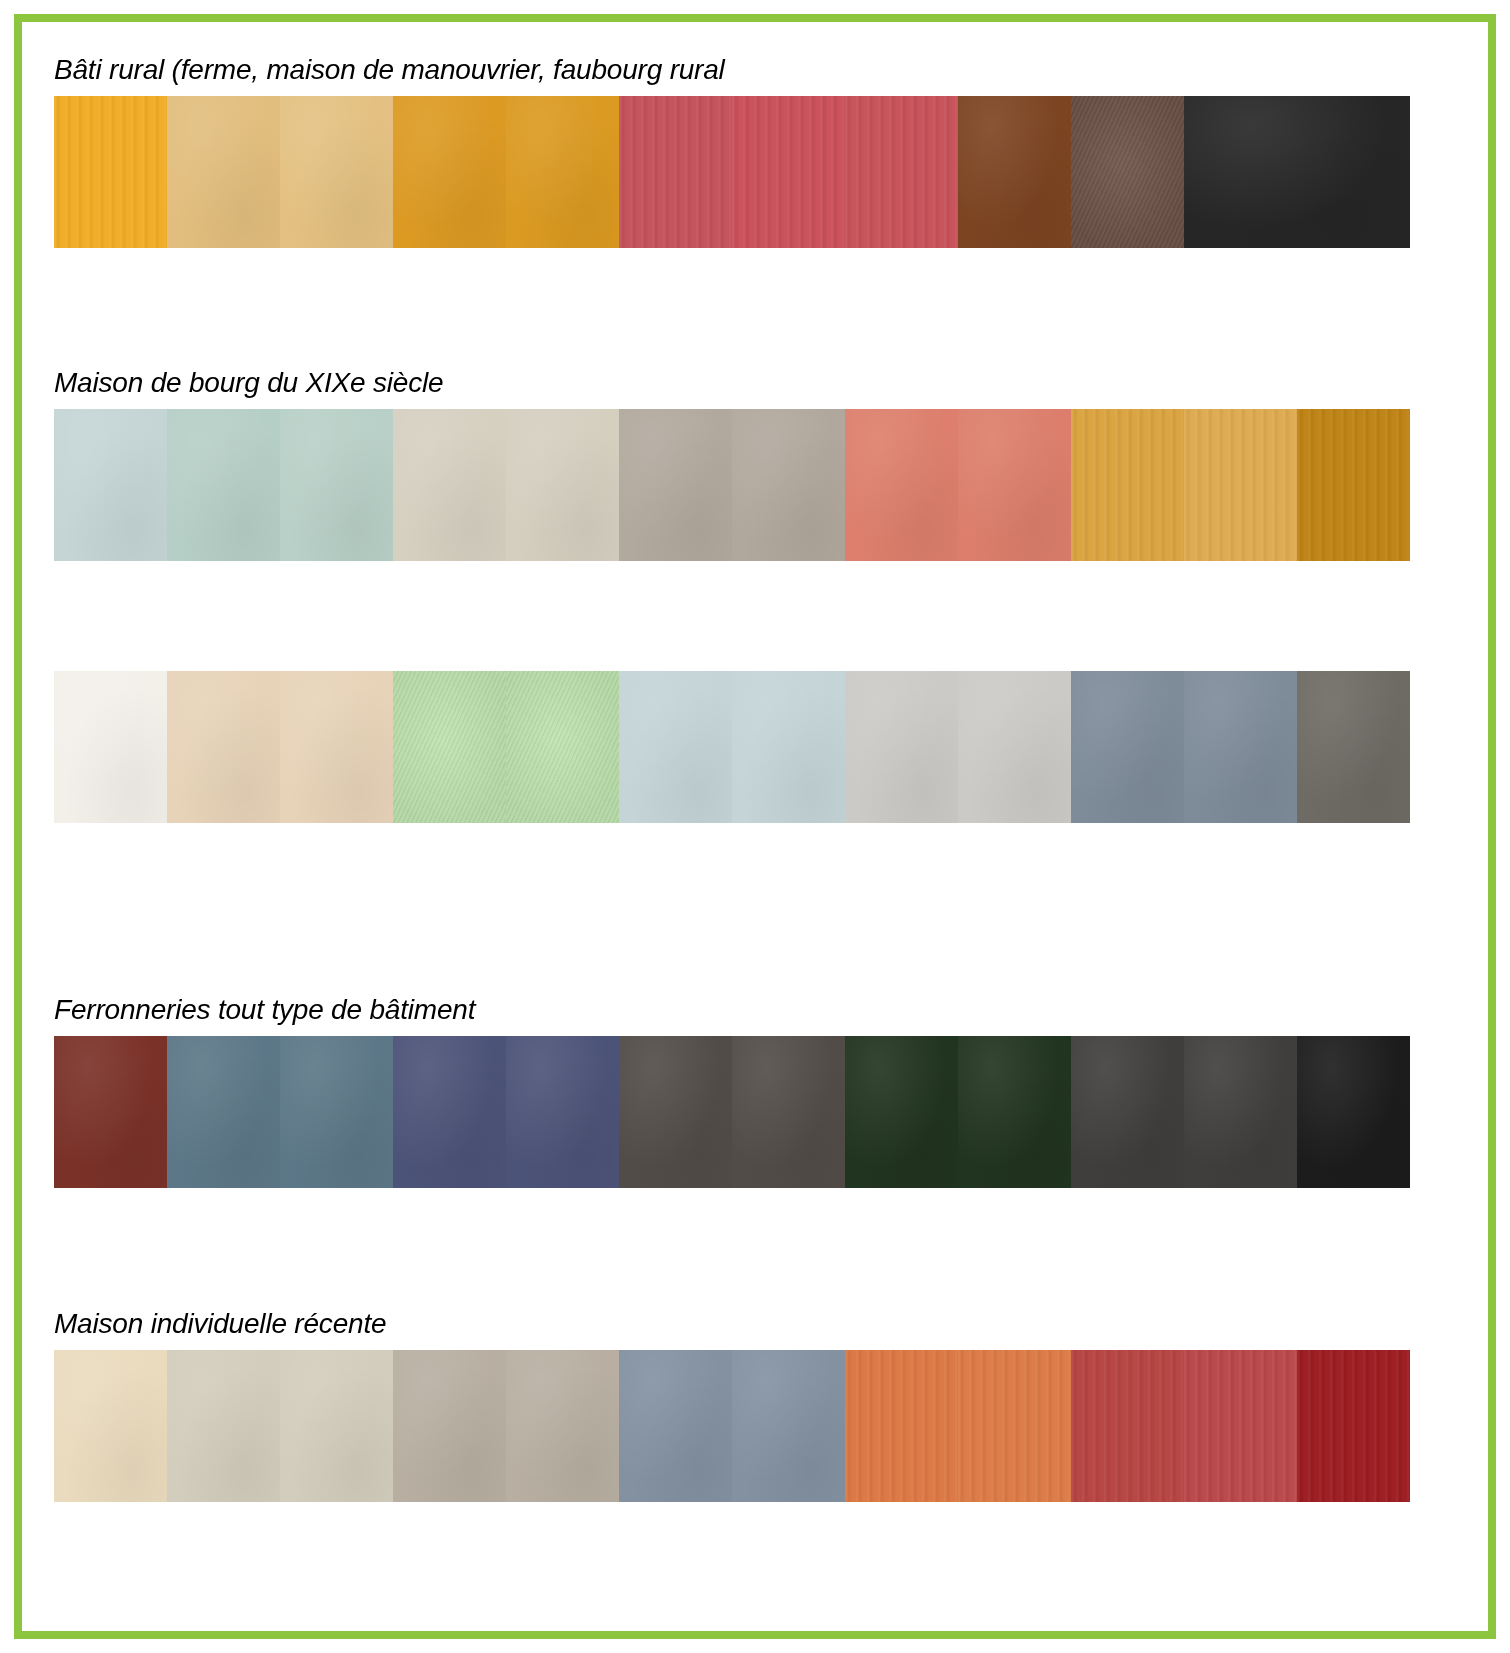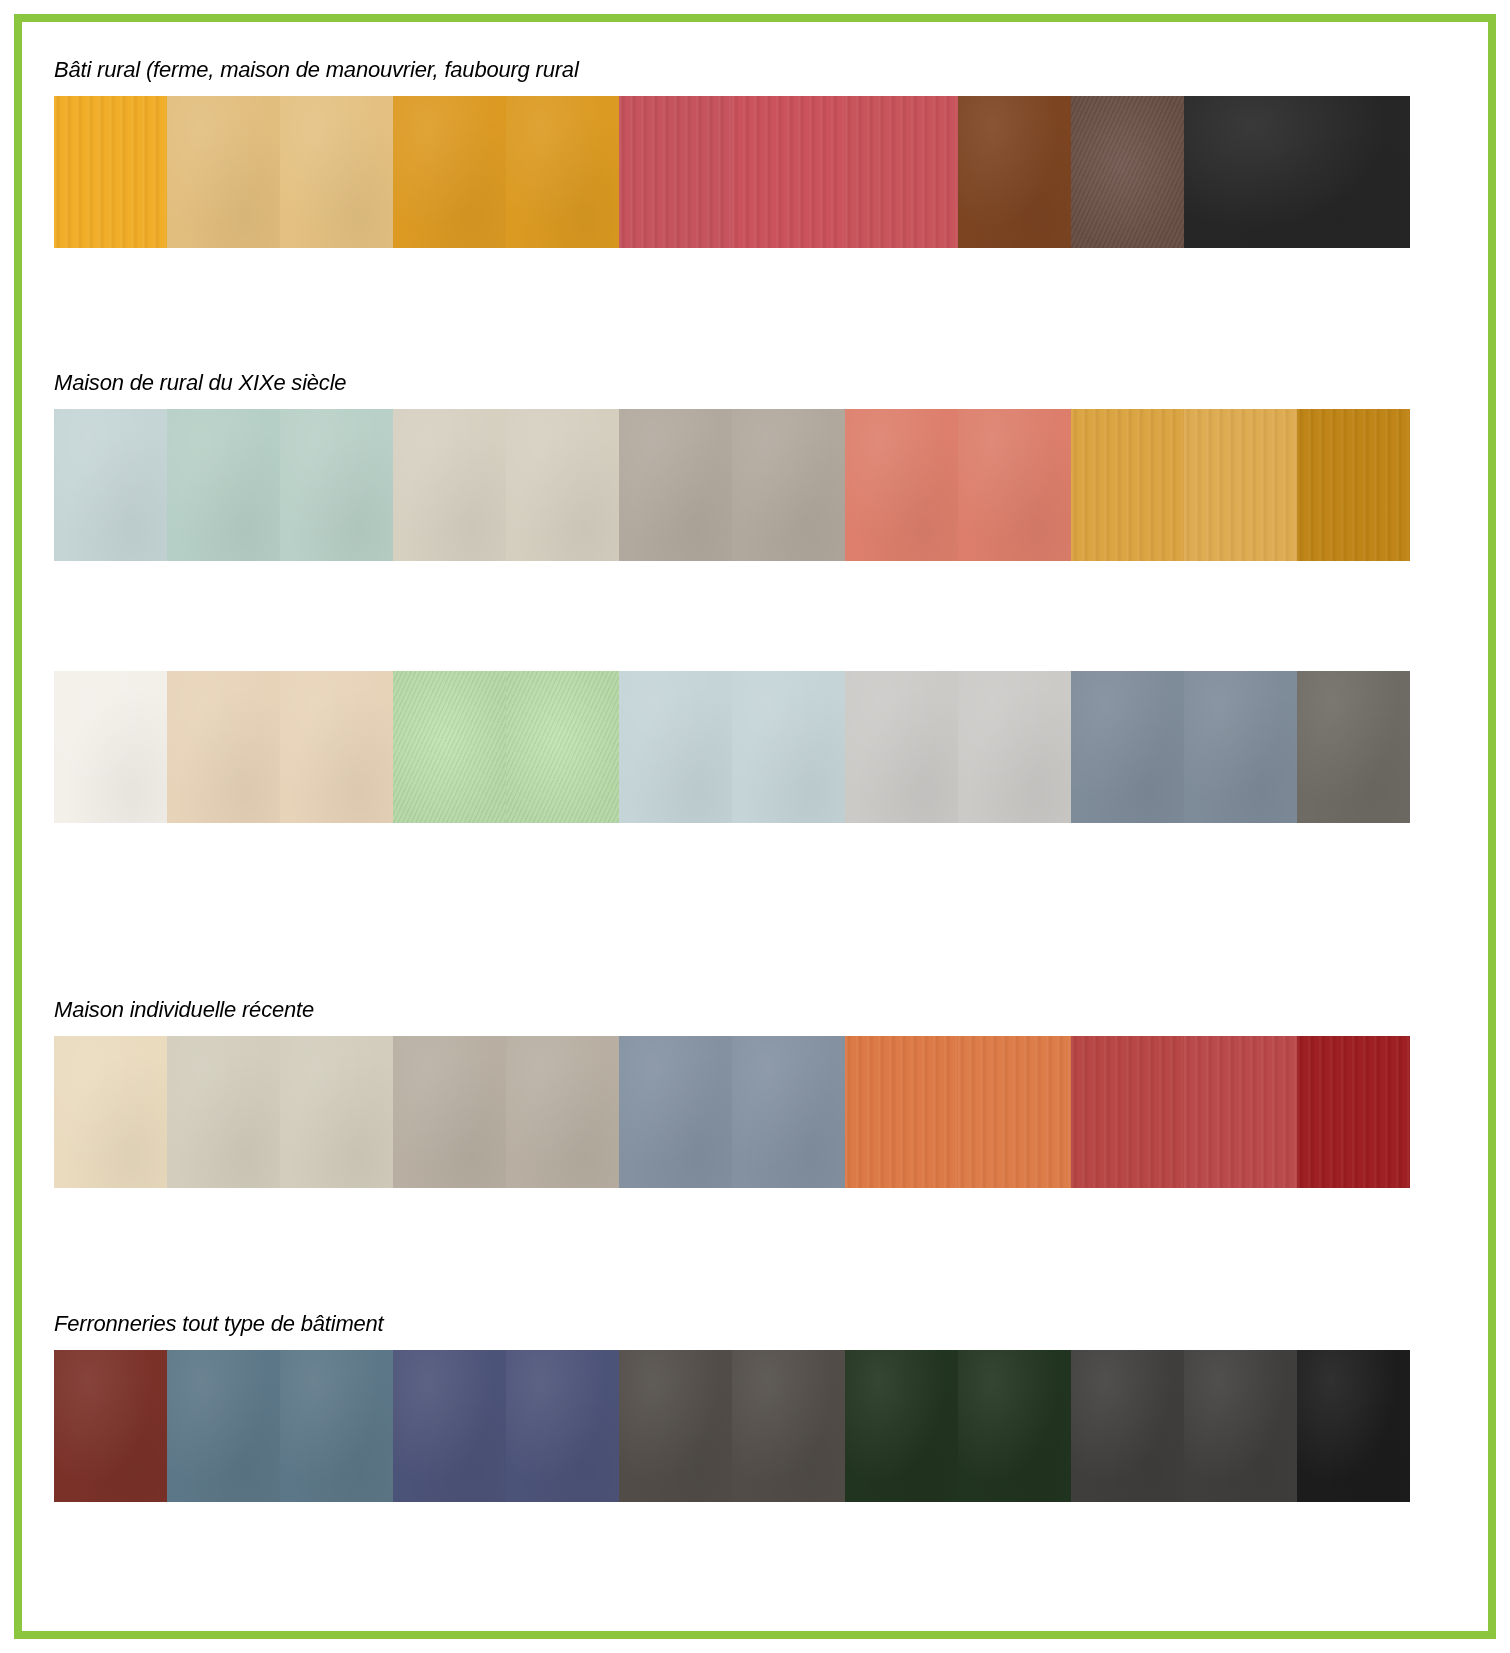--- a/index.html
+++ b/index.html
@@ -43,21 +43,21 @@
   .palette-row {
     flex: 1 1 0;
     display: flex;
     flex-direction: column;
     justify-content: flex-start;
     min-height: 0;
   }
   .row-title {
     font-style: italic;
     font-weight: normal;
-    font-size: 22px;
+    font-size: 28px;
     line-height: 1.0;
     color: #000000;
     letter-spacing: -0.2px;
     white-space: nowrap;
     padding-left: 2px;
     height: 52px;
     display: flex;
     align-items: center;
   }
   .swatch-strip {
@@ -122,21 +122,21 @@
             <div class="swatch tex-soft" title="#DB9A21" style="background: rgb(219, 154, 33); flex: 0 0 113px;"></div>
             <div class="swatch tex-v" title="#C4515B" style="background: rgb(196, 81, 91); flex: 0 0 113px;"></div>
             <div class="swatch tex-v" title="#C9505A" style="background: rgb(201, 80, 90); flex: 0 0 113px;"></div>
             <div class="swatch tex-v" title="#C75159" style="background: rgb(199, 81, 89); flex: 0 0 113px;"></div>
             <div class="swatch tex-soft" title="#7C4421" style="background: rgb(124, 68, 33); flex: 0 0 113px;"></div>
             <div class="swatch tex-grain" title="#6B5046" style="background: rgb(107, 80, 70); flex: 0 0 113px;"></div>
             <div class="swatch tex-soft" title="#262626" style="background: rgb(38, 38, 38); flex: 0 0 226px;"></div>
           </div>
         </div>
         <div class="palette-row">
-          <div class="row-title">Maison de rural du XIXe siècle</div>
+          <div class="row-title">Maison de bourg du XIXe siècle</div>
           <div class="swatch-strip">
             <div class="swatch tex-soft" title="#C5D5D6" style="background: rgb(197, 213, 214); flex: 0 0 113px;"></div>
             <div class="swatch tex-soft" title="#B6CFC6" style="background: rgb(182, 207, 198); flex: 0 0 113px;"></div>
             <div class="swatch tex-soft" title="#B8D0C7" style="background: rgb(184, 208, 199); flex: 0 0 113px;"></div>
             <div class="swatch tex-soft" title="#D6D0C1" style="background: rgb(214, 208, 193); flex: 0 0 113px;"></div>
             <div class="swatch tex-soft" title="#D5CFC0" style="background: rgb(213, 207, 192); flex: 0 0 113px;"></div>
             <div class="swatch tex-soft" title="#B2A99E" style="background: rgb(178, 169, 158); flex: 0 0 113px;"></div>
             <div class="swatch tex-soft" title="#B1A89D" style="background: rgb(177, 168, 157); flex: 0 0 113px;"></div>
             <div class="swatch tex-soft" title="#DD7F6C" style="background: rgb(221, 127, 108); flex: 0 0 113px;"></div>
             <div class="swatch tex-soft" title="#DC7E6B" style="background: rgb(220, 126, 107); flex: 0 0 113px;"></div>
@@ -155,48 +155,48 @@
             <div class="swatch tex-soft" title="#C4D4D7" style="background: rgb(196, 212, 215); flex: 0 0 113px;"></div>
             <div class="swatch tex-soft" title="#C4D4D7" style="background: rgb(196, 212, 215); flex: 0 0 113px;"></div>
             <div class="swatch tex-soft" title="#CBCAC7" style="background: rgb(203, 202, 199); flex: 0 0 113px;"></div>
             <div class="swatch tex-soft" title="#CBCAC7" style="background: rgb(203, 202, 199); flex: 0 0 113px;"></div>
             <div class="swatch tex-soft" title="#7E8B99" style="background: rgb(126, 139, 153); flex: 0 0 113px;"></div>
             <div class="swatch tex-soft" title="#7E8B99" style="background: rgb(126, 139, 153); flex: 0 0 113px;"></div>
             <div class="swatch tex-soft" title="#6D6B63" style="background: rgb(109, 107, 99); flex: 0 0 113px;"></div>
           </div>
         </div>
         <div class="palette-row">
+          <div class="row-title">Ferronneries tout type de bâtiment</div>
+          <div class="swatch-strip">
+            <div class="swatch tex-soft" title="#7A3128" style="background: rgb(122, 49, 40); flex: 0 0 113px;"></div>
+            <div class="swatch tex-soft" title="#5C7787" style="background: rgb(92, 119, 135); flex: 0 0 113px;"></div>
+            <div class="swatch tex-soft" title="#5C7787" style="background: rgb(92, 119, 135); flex: 0 0 113px;"></div>
+            <div class="swatch tex-soft" title="#4C5378" style="background: rgb(76, 83, 120); flex: 0 0 113px;"></div>
+            <div class="swatch tex-soft" title="#4C5378" style="background: rgb(76, 83, 120); flex: 0 0 113px;"></div>
+            <div class="swatch tex-soft" title="#514C47" style="background: rgb(81, 76, 71); flex: 0 0 113px;"></div>
+            <div class="swatch tex-soft" title="#514C47" style="background: rgb(81, 76, 71); flex: 0 0 113px;"></div>
+            <div class="swatch tex-soft" title="#21341F" style="background: rgb(33, 52, 31); flex: 0 0 113px;"></div>
+            <div class="swatch tex-soft" title="#21341F" style="background: rgb(33, 52, 31); flex: 0 0 113px;"></div>
+            <div class="swatch tex-soft" title="#403E3D" style="background: rgb(64, 62, 61); flex: 0 0 113px;"></div>
+            <div class="swatch tex-soft" title="#403E3D" style="background: rgb(64, 62, 61); flex: 0 0 113px;"></div>
+            <div class="swatch tex-soft" title="#1C1C1C" style="background: rgb(28, 28, 28); flex: 0 0 113px;"></div>
+          </div>
+        </div>
+        <div class="palette-row">
           <div class="row-title">Maison individuelle récente</div>
           <div class="swatch-strip">
             <div class="swatch tex-soft" title="#EADBBE" style="background: rgb(234, 219, 190); flex: 0 0 113px;"></div>
             <div class="swatch tex-soft" title="#D2CDBC" style="background: rgb(210, 205, 188); flex: 0 0 113px;"></div>
             <div class="swatch tex-soft" title="#D2CDBC" style="background: rgb(210, 205, 188); flex: 0 0 113px;"></div>
             <div class="swatch tex-soft" title="#B8AFA2" style="background: rgb(184, 175, 162); flex: 0 0 113px;"></div>
             <div class="swatch tex-soft" title="#B8AFA2" style="background: rgb(184, 175, 162); flex: 0 0 113px;"></div>
             <div class="swatch tex-soft" title="#8391A1" style="background: rgb(131, 145, 161); flex: 0 0 113px;"></div>
             <div class="swatch tex-soft" title="#8391A1" style="background: rgb(131, 145, 161); flex: 0 0 113px;"></div>
             <div class="swatch tex-v" title="#DC7844" style="background: rgb(220, 120, 68); flex: 0 0 113px;"></div>
             <div class="swatch tex-v" title="#DC7A46" style="background: rgb(220, 122, 70); flex: 0 0 113px;"></div>
             <div class="swatch tex-v" title="#B64442" style="background: rgb(182, 68, 66); flex: 0 0 113px;"></div>
             <div class="swatch tex-v" title="#B94749" style="background: rgb(185, 71, 73); flex: 0 0 113px;"></div>
             <div class="swatch tex-v" title="#9C1C20" style="background: rgb(156, 28, 32); flex: 0 0 113px;"></div>
           </div>
         </div>
-        <div class="palette-row">
-          <div class="row-title">Ferronneries tout type de bâtiment</div>
-          <div class="swatch-strip">
-            <div class="swatch tex-soft" title="#7A3128" style="background: rgb(122, 49, 40); flex: 0 0 113px;"></div>
-            <div class="swatch tex-soft" title="#5C7787" style="background: rgb(92, 119, 135); flex: 0 0 113px;"></div>
-            <div class="swatch tex-soft" title="#5C7787" style="background: rgb(92, 119, 135); flex: 0 0 113px;"></div>
-            <div class="swatch tex-soft" title="#4C5378" style="background: rgb(76, 83, 120); flex: 0 0 113px;"></div>
-            <div class="swatch tex-soft" title="#4C5378" style="background: rgb(76, 83, 120); flex: 0 0 113px;"></div>
-            <div class="swatch tex-soft" title="#514C47" style="background: rgb(81, 76, 71); flex: 0 0 113px;"></div>
-            <div class="swatch tex-soft" title="#514C47" style="background: rgb(81, 76, 71); flex: 0 0 113px;"></div>
-            <div class="swatch tex-soft" title="#21341F" style="background: rgb(33, 52, 31); flex: 0 0 113px;"></div>
-            <div class="swatch tex-soft" title="#21341F" style="background: rgb(33, 52, 31); flex: 0 0 113px;"></div>
-            <div class="swatch tex-soft" title="#403E3D" style="background: rgb(64, 62, 61); flex: 0 0 113px;"></div>
-            <div class="swatch tex-soft" title="#403E3D" style="background: rgb(64, 62, 61); flex: 0 0 113px;"></div>
-            <div class="swatch tex-soft" title="#1C1C1C" style="background: rgb(28, 28, 28); flex: 0 0 113px;"></div>
-          </div>
-        </div>
       </div>
   </div>
 </div>
 
 </body></html>

